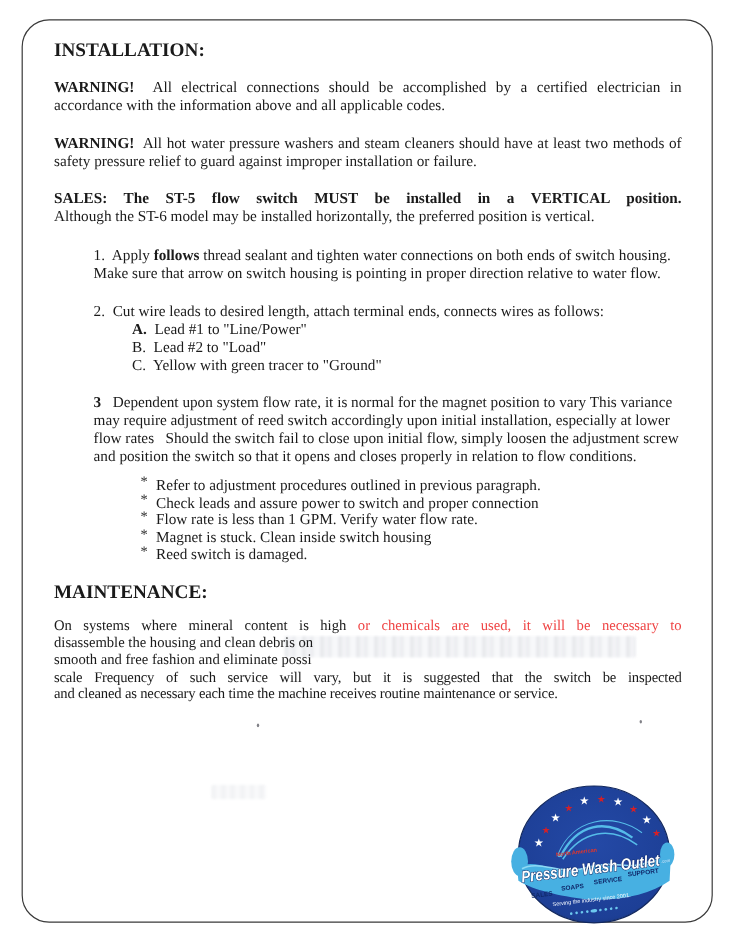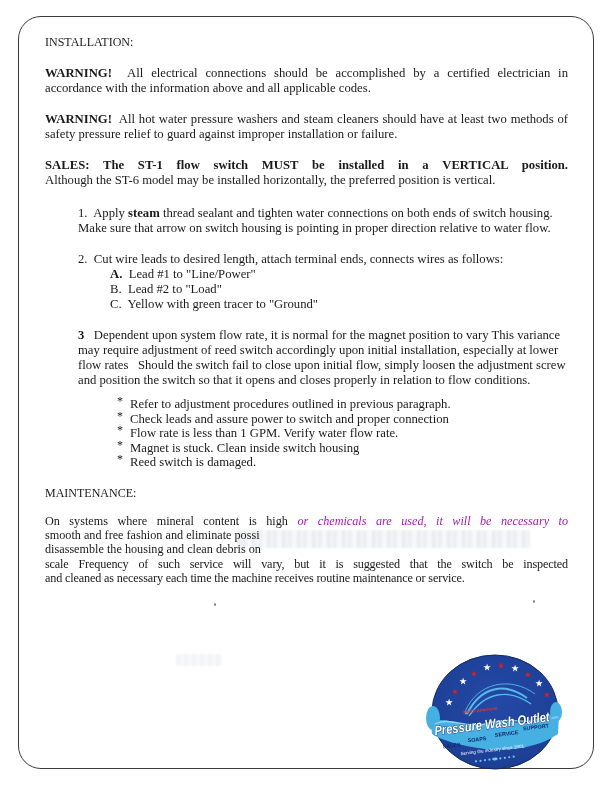--- a/index.html
+++ b/index.html
@@ -9,35 +9,35 @@
   }
   .page-border{
     position:absolute;left:18px;top:16px;width:574px;height:751px;
     border:1.6px solid #3a3a3a;border-radius:23px;background:#fff;z-index:1;
   }
   .content{
     position:absolute;left:45px;top:35px;width:523px;z-index:2;
     font-size:12.7px;line-height:15px;
   }
   .h{font-weight:bold;}
-  .sec-heading{font-weight:normal;font-size:12px;}
+  .sec-heading{font-weight:bold;font-size:16px;}
   .para{text-align:justify;white-space:pre-wrap;font-family:Liberation Serif, serif;}
   .mt14{margin-top:16px;}
   .mt16{margin-top:16px;}
   .mt18{margin-top:18px;}
   .note-line1{display:block;font-weight:bold;text-align:justify;text-align-last:justify;}
   .steps{margin-left:33px;}
   .step{white-space:pre-wrap;text-align:left;}
   .sub{margin-left:32px;white-space:pre-wrap;}
   .bullets{margin-left:72px;margin-top:9px;line-height:14.6px;}
   .bullet .mark{position:relative;top:-3px;margin-right:7px;font-size:12px;}
   .maint{font-size:12.2px;line-height:14.2px;margin-top:13px;}
   .maint .jline{text-align:justify;text-align-last:justify;white-space:normal;}
   .maint .tight{letter-spacing:-0.15px;}
-  .faded{color:#a21caf;filter:blur(0.4px);font-style:italic;}
+  .faded{color:#ef4444;filter:blur(0.4px);}
   .ghost-text{
     position:absolute;left:237px;top:530px;width:293px;height:18px;z-index:2;
     background:repeating-linear-gradient(90deg,#e4e6ea 0 3px,#f0f1f4 3px 6px,#e9ebef 6px 10px,#f6f7f9 10px 15px);
     filter:blur(1.1px);opacity:.8;border-radius:2px;
   }
   .smudge{
     position:absolute;left:176px;top:654px;width:46px;height:12px;z-index:2;
     background:repeating-linear-gradient(90deg,#e9ebee 0 4px,#f4f5f7 4px 8px);
     filter:blur(1px);opacity:.55;border-radius:2px;
   }
@@ -60,27 +60,27 @@
 
 <div class="content">
 
   <div class="sec-heading">INSTALLATION:</div>
 
   <div class="para mt16"><span class="h">WARNING!</span><span>  All electrical connections should be accomplished by a certified electrician in accordance with the information above and all applicable codes.</span></div>
 
   <div class="para mt14"><span class="h">WARNING!</span><span>  All hot water pressure washers and steam cleaners should have at least two methods of safety pressure relief to guard against improper installation or failure.</span></div>
 
   <div class="mt14">
-    <span class="note-line1"><span class="h">SALES:</span> <span class="h">The ST-1 flow switch MUST be installed in a VERTICAL position.</span></span>
+    <span class="note-line1"><span class="h">SALES:</span> <span class="h">The ST-5 flow switch MUST be installed in a VERTICAL position.</span></span>
     <span>Although the ST-6 model may be installed horizontally, the preferred position is vertical.</span>
   </div>
 
   <div class="steps">
 
-    <div class="step mt18"><span>1.</span><span>  Apply </span><span class="h">steam</span><span> thread sealant and tighten water connections on both ends of switch housing.  Make sure that arrow on switch housing is pointing in proper direction relative to water flow.</span></div>
+    <div class="step mt18"><span>1.</span><span>  Apply </span><span class="h">follows</span><span> thread sealant and tighten water connections on both ends of switch housing.  Make sure that arrow on switch housing is pointing in proper direction relative to water flow.</span></div>
 
     <div class="step mt14"><span>2.</span><span>  Cut wire leads to desired length, attach terminal ends, connects wires as follows:</span></div>
 
     <div class="sub"><span class="h">A.</span><span>  Lead #1 to "Line/Power"</span></div>
     <div class="sub"><span>B.</span><span>  Lead #2 to "Load"</span></div>
     <div class="sub"><span>C.</span><span>  Yellow with green tracer to "Ground"</span></div>
 
     <div class="step mt16"><span class="h">3</span><span>   Dependent upon system flow rate, it is normal for the magnet position to vary This variance may require adjustment of reed switch accordingly upon initial installation, especially at lower flow rates   Should the switch fail to close upon initial flow, simply loosen the adjustment screw and position the switch so that it opens and closes properly in relation to flow conditions.</span></div>
 
   </div>
@@ -91,22 +91,22 @@
     <div class="bullet"><span class="mark">*</span><span>Check leads and assure power to switch and proper connection</span></div>
     <div class="bullet"><span class="mark">*</span><span>Flow rate is less than 1 GPM.  Verify water flow rate.</span></div>
     <div class="bullet"><span class="mark">*</span><span>Magnet is stuck.  Clean inside switch housing</span></div>
     <div class="bullet"><span class="mark">*</span><span>Reed switch is damaged.</span></div>
   </div>
 
   <div class="sec-heading mt16">MAINTENANCE:</div>
 
   <div class="maint">
     <div class="jline"><span>On systems where mineral content is high</span> <span class="faded">or chemicals are used,  it will be necessary to</span></div>
+    <div>disassemble the housing and clean debris on</div>
     <div>smooth and free fashion and eliminate possi</div>
-    <div>disassemble the housing and clean debris on</div>
     <div class="jline tight">scale   Frequency of such service will vary, but it is suggested that the switch be inspected</div>
     <div class="tight">and cleaned as necessary each time the machine receives routine maintenance or service.</div>
   </div>
 
 </div>
 
 <div class="logo">
   <svg viewBox="0 0 132 122" xmlns="http://www.w3.org/2000/svg">
     <defs>
       <radialGradient id="ovalGrad" cx="50%" cy="42%" r="70%">

